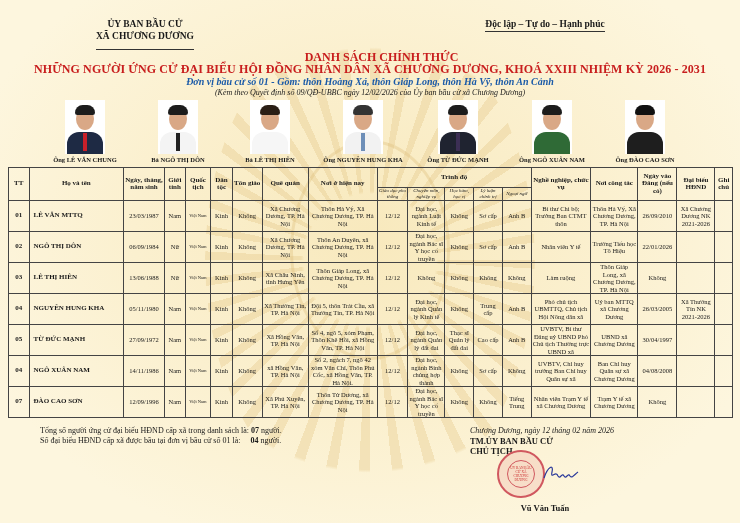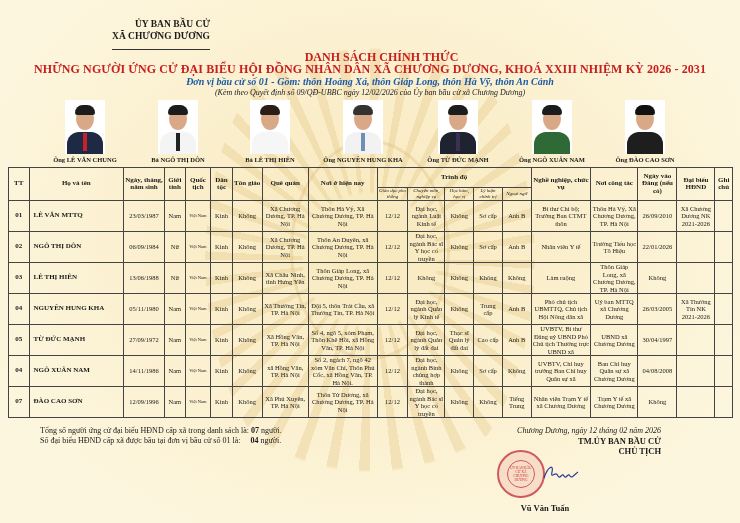--- a/index.html
+++ b/index.html
@@ -18,21 +18,21 @@
     background:
       repeating-conic-gradient(from 0deg at 50% 50%, #e5c787 0deg 3deg, transparent 3deg 9deg);
     -webkit-mask: radial-gradient(circle at 50% 50%, transparent 22%, #000 23%, #000 70%, transparent 71%);
             mask: radial-gradient(circle at 50% 50%, transparent 22%, #000 23%, #000 70%, transparent 71%);
   }
   .emblem2 {
     position: absolute; left: 290px; top: 140px; width: 160px; height: 220px; border-radius: 50%;
     border: 3px solid rgba(220,190,120,0.35);
   }
 
-  .hdr-left { position: absolute; left: 80px; top: 18px; width: 130px; text-align: right;
+  .hdr-left { position: absolute; left: 80px; top: 18px; width: 130px; text-align: center;
     font-weight: bold; font-size: 9.5px; line-height: 12px; }
   .hdr-left .line2 { display: inline-block; border-bottom: 1px solid #333; padding-bottom: 7px; }
   .hdr-right { position: absolute; left: 395px; top: 18px; width: 300px; text-align: center;
     font-weight: bold; font-size: 9.5px; line-height: 12px; }
   .hdr-right .line2 { display: inline-block; border-bottom: 1px solid #333; padding-bottom: 1px; }
 
   .title1 { position: absolute; left: 0; right: 0; top: 51px; text-align: center;
     color: #c81e1e; font-weight: bold; font-size: 12px; line-height: 13px; padding-left: 23px; }
   .title2 { position: absolute; left: 0; right: 0; top: 63px; text-align: center;
     color: #c81e1e; font-weight: bold; font-size: 12px; line-height: 13px; letter-spacing: 0.1px; }
@@ -56,21 +56,21 @@
   table.main th { font-weight: bold; font-size: 7px; }
   table.main th.sub { font-weight: normal; font-style: italic; font-size: 5px; line-height: 6px; height: 11px; }
   table.main thead tr.h1 th { height: 20px; }
   table.main tbody td { height: 31px; }
   table.main td.tt { font-weight: bold; font-size: 7px; }
   table.main td.name { font-weight: bold; text-align: left; padding-left: 4px; font-size: 7px; }
   table.main td.tiny { font-size: 4.5px; }
 
   .summary { position: absolute; left: 40px; top: 426px; font-size: 8px; line-height: 10px; }
   .summary b { font-weight: bold; }
-  .sign { position: absolute; left: 470px; top: 426px; width: 150px; text-align: right; font-size: 8px; line-height: 10px; margin-left: 41px; }
+  .sign { position: absolute; left: 470px; top: 426px; width: 150px; text-align: left; font-size: 8px; line-height: 10px; }
   .sign .place { font-style: italic; }
   .sign .org, .sign .role { font-weight: bold; font-size: 8.5px; }
   .stamp { position: absolute; left: 497px; top: 450px; width: 48px; height: 48px; border-radius: 50%;
     border: 2px solid #d0585f; background: rgba(230,120,130,0.18); }
   .stamp-inner { position: absolute; left: 8px; top: 8px; width: 28px; height: 28px; border-radius: 50%; border: 1px solid #d0585f;
     font-size: 3.5px; color: #c33; text-align: center; display: flex; align-items: center; justify-content: center; line-height: 4px; }
   .signature { position: absolute; left: 540px; top: 462px; width: 40px; height: 22px; }
   .signer { position: absolute; left: 470px; top: 503px; width: 150px; text-align: center; font-weight: bold; font-size: 8.5px; }
 </style>
 </head>
@@ -78,20 +78,21 @@
 
 <div class="page">
   <div class="emblem"></div>
   <div class="emblem2"></div>
 
   <div class="hdr-left">
     <div>ỦY BAN BẦU CỬ</div>
     <div class="line2">XÃ CHƯƠNG DƯƠNG</div>
   </div>
   <div class="hdr-right">
+    <div class="line2">Độc lập – Tự do – Hạnh phúc</div>
   </div>
 
   <div class="title1">DANH SÁCH CHÍNH THỨC</div>
   <div class="title2">NHỮNG NGƯỜI ỨNG CỬ ĐẠI BIỂU HỘI ĐỒNG NHÂN DÂN XÃ CHƯƠNG DƯƠNG, KHOÁ XXIII NHIỆM KỲ 2026 - 2031</div>
   <div class="subtitle">Đơn vị bầu cử số 01 - Gồm: thôn Hoàng Xá, thôn Giáp Long, thôn Hà Vỹ, thôn An Cảnh</div>
   <div class="note">(Kèm theo Quyết định số 09/QĐ-UBBC ngày 12/02/2026 của Ủy ban bầu cử xã Chương Dương)</div>
 
   <div class="photos" id="photos">
       <div class="photo-card" style="left: 25px;">
         <div class="photo">

